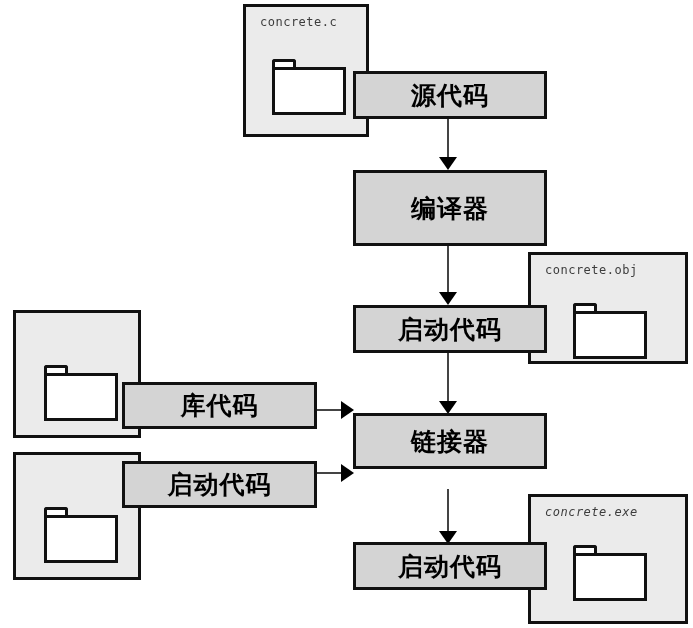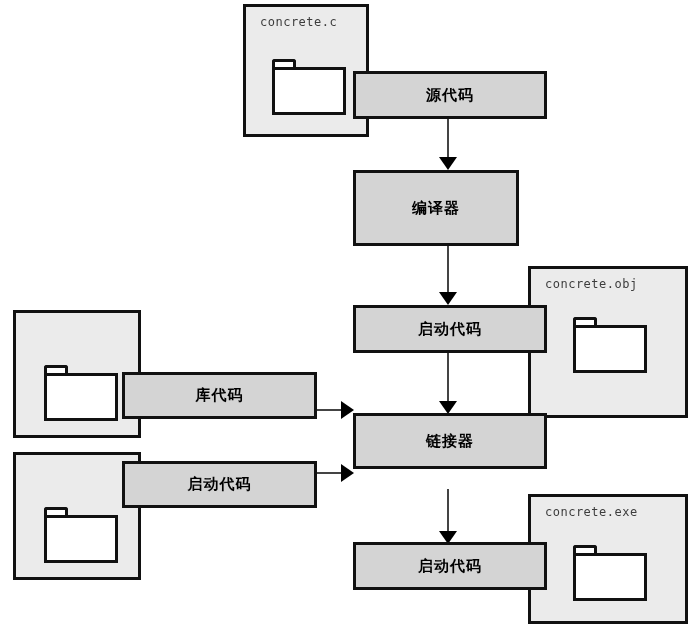--- a/index.html
+++ b/index.html
@@ -71,21 +71,21 @@
     position: absolute;
     background: #d4d4d4;
     border: 3px solid #111111;
     box-sizing: border-box;
     display: flex;
     align-items: center;
     justify-content: center;
   }
   .proc-box-label {
     font-family: "DejaVu Sans", "Liberation Sans", sans-serif;
-    font-size: 15px;
+    font-size: 25px;
     font-weight: 700;
     color: #000000;
     letter-spacing: 1px;
     line-height: 1;
     white-space: nowrap;
   }
 
   
   .v-line {
     position: absolute;
@@ -127,28 +127,28 @@
     </div>
   </div>
 
   <div class="proc-box" style="left:353px; top:71px; width:194px; height:48px;">
     <span class="proc-box-label">源代码</span>
   </div>
 
   <div class="v-line" style="left:447px; top:119px; height:42px;"></div>
   <div class="arrow-down" style="left:439px; top:157px;"></div>
 
-  <div class="proc-box" style="left:353px; top:170px; width:166px; height:76px;">
+  <div class="proc-box" style="left:353px; top:170px; width:194px; height:76px;">
     <span class="proc-box-label">编译器</span>
   </div>
 
   <div class="v-line" style="left:447px; top:246px; height:48px;"></div>
   <div class="arrow-down" style="left:439px; top:292px;"></div>
 
-  <div class="file-panel" style="left:528px; top:266px; width:160px; height:152px;">
+  <div class="file-panel" style="left:528px; top:252px; width:160px; height:112px;">
     <div class="file-panel-label">concrete.obj</div>
     <div class="folder-icon" style="left:42px; top:48px;">
       <div class="tab"></div>
       <div class="body"></div>
     </div>
   </div>
 
   <div class="proc-box" style="left:353px; top:305px; width:194px; height:48px; z-index:5;">
     <span class="proc-box-label">启动代码</span>
   </div>
@@ -157,21 +157,21 @@
   <div class="arrow-down" style="left:439px; top:401px;"></div>
 
   <div class="file-panel" style="left:13px; top:310px; width:128px; height:128px;">
     <div class="file-panel-label"></div>
     <div class="folder-icon" style="left:28px; top:52px;">
       <div class="tab"></div>
       <div class="body"></div>
     </div>
   </div>
 
-  <div class="proc-box" style="left:122px; top:372px; width:195px; height:47px; z-index:5;">
+  <div class="proc-box" style="left:122px; top:382px; width:195px; height:47px; z-index:5;">
     <span class="proc-box-label">库代码</span>
   </div>
 
   <div class="h-line" style="left:317px; top:409px; width:26px;"></div>
   <div class="arrow-right" style="left:341px; top:401px;"></div>
 
   <div class="file-panel" style="left:13px; top:452px; width:128px; height:128px;">
     <div class="file-panel-label"></div>
     <div class="folder-icon" style="left:28px; top:52px;">
       <div class="tab"></div>
@@ -186,21 +186,21 @@
   <div class="h-line" style="left:317px; top:472px; width:26px;"></div>
   <div class="arrow-right" style="left:341px; top:464px;"></div>
 
   <div class="proc-box" style="left:353px; top:413px; width:194px; height:56px; z-index:6;">
     <span class="proc-box-label">链接器</span>
   </div>
 
   <div class="v-line" style="left:447px; top:489px; height:45px;"></div>
   <div class="arrow-down" style="left:439px; top:531px;"></div>
 
-  <div class="file-panel" style="left:528px; top:494px; width:160px; height:130px;">
+  <div class="file-panel" style="left:528px; top:494px; width:160px; height:130px;font-style:italic;">
     <div class="file-panel-label">concrete.exe</div>
     <div class="folder-icon" style="left:42px; top:48px;">
       <div class="tab"></div>
       <div class="body"></div>
     </div>
   </div>
 
   <div class="proc-box" style="left:353px; top:542px; width:194px; height:48px; z-index:5;">
     <span class="proc-box-label">启动代码</span>
   </div>

